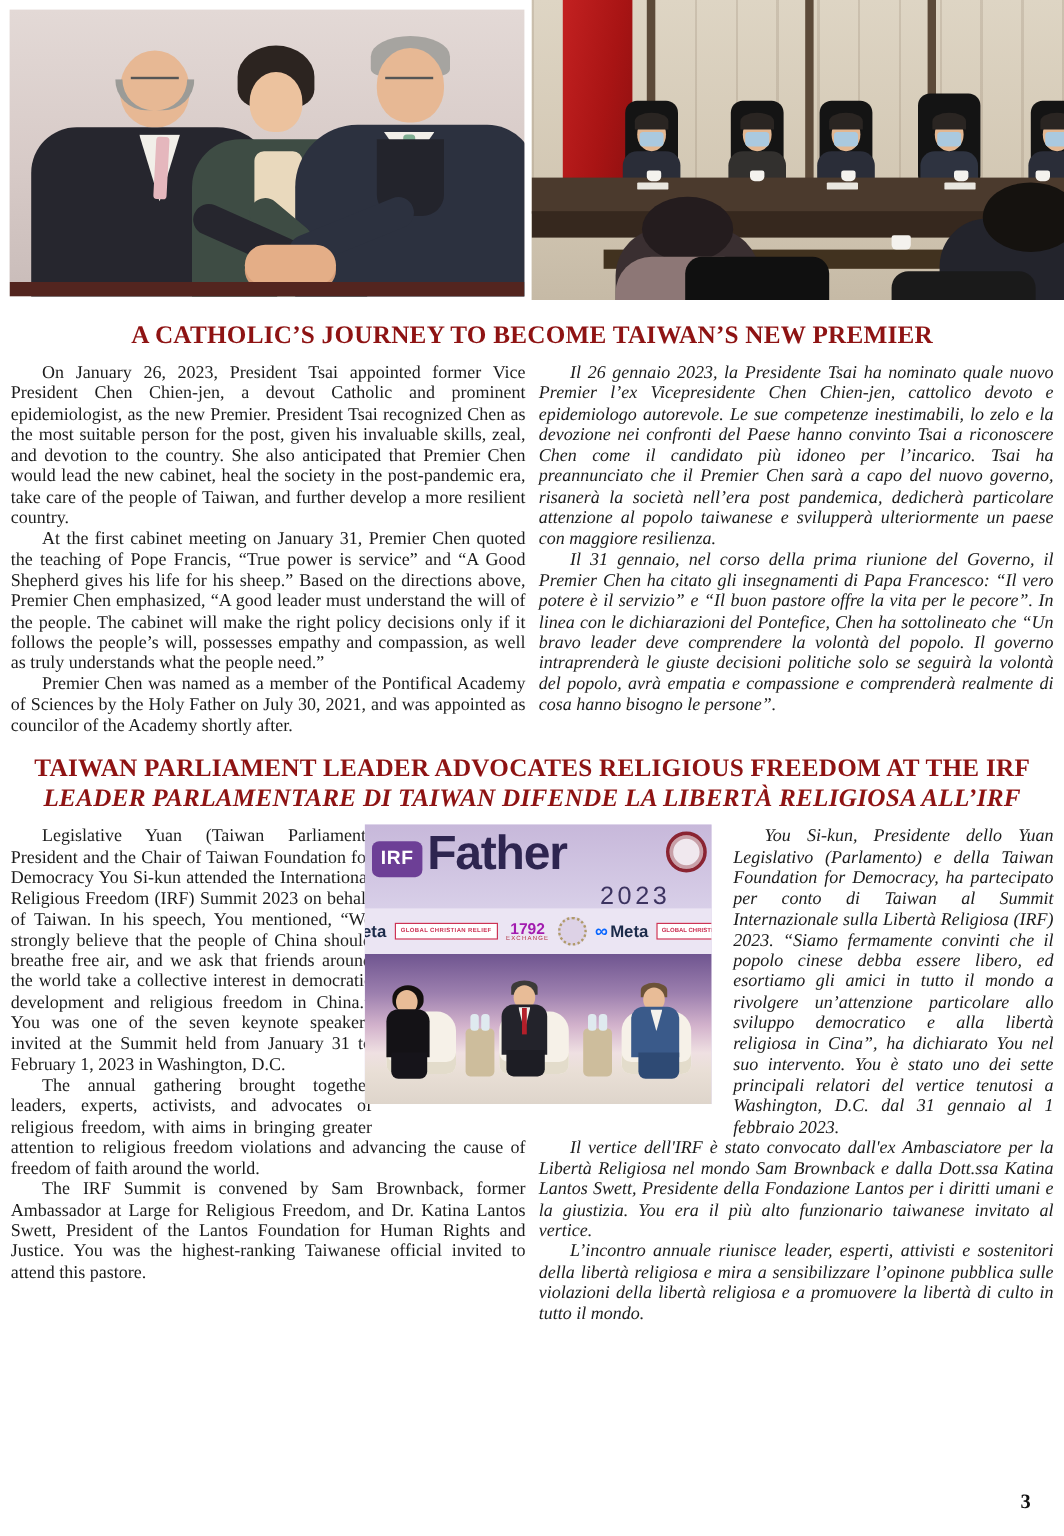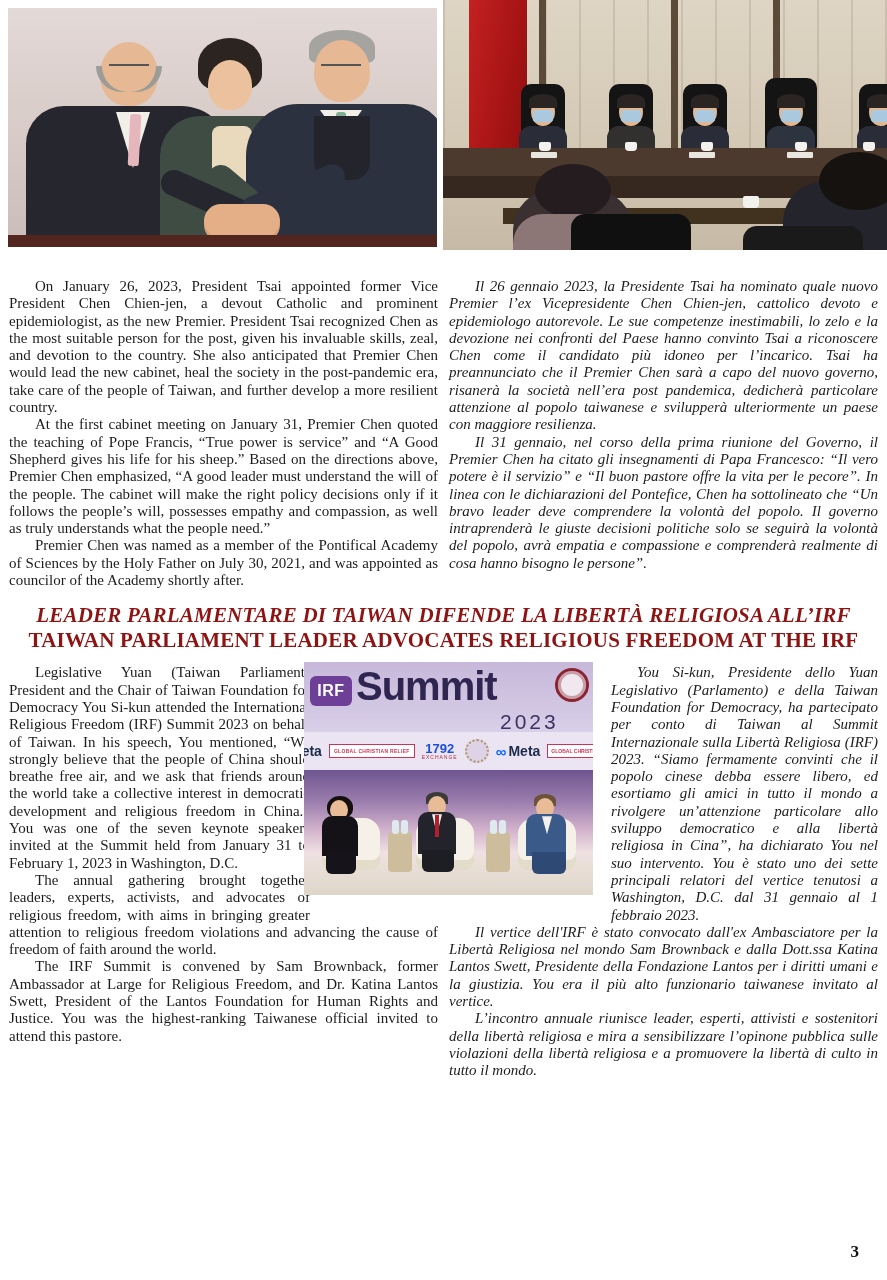--- a/index.html
+++ b/index.html
@@ -86,21 +86,21 @@
   .irf-title{position:absolute;left:52px;top:2px;font-weight:bold;font-size:40px;color:#2e2550;letter-spacing:-1px;}
   .irf-year{position:absolute;left:196px;top:48px;font-size:21px;color:#3c3360;letter-spacing:3px;}
   .irf-seal{position:absolute;right:4px;top:6px;width:28px;height:28px;border-radius:50%;background:#f0e8ee;border:3px solid #8a2432;box-shadow:inset 0 0 0 3px #c8a0a8;}
   .irf-sponsors{position:absolute;left:0;top:70px;width:100%;height:38px;background:#ebe5f3;display:flex;align-items:center;justify-content:space-between;overflow:hidden;}
   .sp{display:flex;align-items:center;white-space:nowrap;}
   .sp-meta-left{margin-left:-14px;}
   .meta-glyph{color:#0866ff;font-weight:bold;font-size:15px;margin-right:2px;}
   .meta-word{color:#1c2b4a;font-weight:bold;font-size:14px;}
   .sp-gcr{border:1px solid #cc3355;color:#cc3355;font-size:5px;font-weight:bold;padding:3px 4px;background:#fff;letter-spacing:.3px;}
   .sp-1792{flex-direction:column;line-height:1;}
-  .sp-1792 .n{color:#1d4ed8;font-weight:bold;font-size:13px;}
+  .sp-1792 .n{color:#a21caf;font-weight:bold;font-size:13px;}
   .sp-1792 .w{color:#b03040;font-size:5px;letter-spacing:1px;}
   .sp-emblem{width:20px;height:20px;border-radius:50%;border:2px dotted #b09a6a;background:#ddd2e6;}
   .sp-gcr2{border:1px solid #cc3355;color:#cc3355;font-size:5px;font-weight:bold;padding:3px 3px;background:#fff;margin-right:-12px;}
   .irf-stage{position:absolute;left:0;top:108px;width:100%;height:125px;
     background:linear-gradient(180deg,#6f5590 0%,#9c7fae 26%,#d3b3cc 48%,#efe0e2 66%,#e9dfd6 78%,#ded5cb 100%);}
   .irf-chair{position:absolute;top:48px;width:58px;height:52px;border-radius:16px 16px 8px 8px;background:#f6f1e8;box-shadow:inset 0 -10px 0 #e3dccb;}
   .ch1{left:18px;} .ch2{left:112px;} .ch3{left:214px;}
   .irf-table{position:absolute;top:62px;width:24px;height:40px;border-radius:4px;background:#cdbd9c;}
   .tb1{left:84px;} .tb2{left:182px;}
   .irf-table .bottle{position:absolute;left:4px;top:-12px;width:7px;height:14px;border-radius:3px;background:#dfeaef;box-shadow:9px 0 0 #dfeaef;}
@@ -228,37 +228,38 @@
         <div class="hairf"></div>
       </div>
 
     <div class="fg-chair fg-c1"></div>
 
     <div class="fg-chair fg-c3"></div>
   </div>
 </div>
 
 <div class="headline headline1">
+  <div class="hl en">A CATHOLIC’S JOURNEY TO BECOME TAIWAN’S NEW PREMIER</div>
 </div>
 
 <div class="article">
   <div class="col english">
       <p>On January 26, 2023, President Tsai appointed former Vice President Chen Chien-jen, a devout Catholic and prominent epidemiologist, as the new Premier. President Tsai recognized Chen as the most suitable person for the post, given his invaluable skills, zeal, and devotion to the country. She also anticipated that Premier Chen would lead the new cabinet, heal the society in the post-pandemic era, take care of the people of Taiwan, and further develop a more resilient country.</p>
       <p>At the first cabinet meeting on January 31, Premier Chen quoted the teaching of Pope Francis, “True power is service” and “A Good Shepherd gives his life for his sheep.” Based on the directions above, Premier Chen emphasized, “A good leader must understand the will of the people. The cabinet will make the right policy decisions only if it follows the people’s will, possesses empathy and compassion, as well as truly understands what the people need.”</p>
       <p>Premier Chen was named as a member of the Pontifical Academy of Sciences by the Holy Father on July 30, 2021, and was appointed as councilor of the Academy shortly after.</p>
     </div>
   <div class="col italian">
       <p>Il 26 gennaio 2023, la Presidente Tsai ha nominato quale nuovo Premier l’ex Vicepresidente Chen Chien-jen, cattolico devoto e epidemiologo autorevole. Le sue competenze inestimabili, lo zelo e la devozione nei confronti del Paese hanno convinto Tsai a riconoscere Chen come il candidato più idoneo per l’incarico. Tsai ha preannunciato che il Premier Chen sarà a capo del nuovo governo, risanerà la società nell’era post pandemica, dedicherà particolare attenzione al popolo taiwanese e svilupperà ulteriormente un paese con maggiore resilienza.</p>
       <p>Il 31 gennaio, nel corso della prima riunione del Governo, il Premier Chen ha citato gli insegnamenti di Papa Francesco: “Il vero potere è il servizio” e “Il buon pastore offre la vita per le pecore”. In linea con le dichiarazioni del Pontefice, Chen ha sottolineato che “Un bravo leader deve comprendere la volontà del popolo. Il governo intraprenderà le giuste decisioni politiche solo se seguirà la volontà del popolo, avrà empatia e compassione e comprenderà realmente di cosa hanno bisogno le persone”.</p>
     </div>
 </div>
 
 <div class="headline headline2">
+  <div class="hl en">TAIWAN PARLIAMENT LEADER ADVOCATES RELIGIOUS FREEDOM AT THE IRF</div>
   <div class="hl it">LEADER PARLAMENTARE DI TAIWAN DIFENDE LA LIBERTÀ RELIGIOSA ALL’IRF</div>
-  <div class="hl en">TAIWAN PARLIAMENT LEADER ADVOCATES RELIGIOUS FREEDOM AT THE IRF</div>
 </div>
 
 <div class="article article2-wrap">
   <div class="col english">
     <div class="spacer-r"></div>
 
   <p>Legislative Yuan (Taiwan Parliament) President and the Chair of Taiwan Foundation for Democracy You Si-kun attended the International Religious Freedom (IRF) Summit 2023 on behalf of Taiwan. In his speech, You mentioned, “We strongly believe that the people of China should breathe free air, and we ask that friends around the world take a collective interest in democratic development and religious freedom in China.” You was one of the seven keynote speakers invited at the Summit held from January 31 to February 1, 2023 in Washington, D.C.</p>
       <p>The annual gathering brought together leaders, experts, activists, and advocates of religious freedom, with aims in bringing greater attention to religious freedom violations and advancing the cause of freedom of faith around the world.</p>
       <p>The IRF Summit is convened by Sam Brownback, former Ambassador at Large for Religious Freedom, and Dr. Katina Lantos Swett, President of the Lantos Foundation for Human Rights and Justice. You was the highest-ranking Taiwanese official invited to attend this pastore.</p>
     </div>
@@ -266,21 +267,21 @@
     <div class="spacer-l"></div>
 
   <p>You Si-kun, Presidente dello Yuan Legislativo (Parlamento) e della Taiwan Foundation for Democracy, ha partecipato per conto di Taiwan al Summit Internazionale sulla Libertà Religiosa (IRF) 2023. “Siamo fermamente convinti che il popolo cinese debba essere libero, ed esortiamo gli amici in tutto il mondo a rivolgere un’attenzione particolare allo sviluppo democratico e alla libertà religiosa in Cina”, ha dichiarato You nel suo intervento. You è stato uno dei sette principali relatori del vertice tenutosi a Washington, D.C. dal 31 gennaio al 1 febbraio 2023.</p>
       <p>Il vertice dell'IRF è stato convocato dall'ex Ambasciatore per la Libertà Religiosa nel mondo Sam Brownback e dalla Dott.ssa Katina Lantos Swett, Presidente della Fondazione Lantos per i diritti umani e la giustizia. You era il più alto funzionario taiwanese invitato al vertice.</p>
       <p>L’incontro annuale riunisce leader, esperti, attivisti e sostenitori della libertà religiosa e mira a sensibilizzare l’opinone pubblica sulle violazioni della libertà religiosa e a promuovere la libertà di culto in tutto il mondo.</p>
     </div>
 
   <div class="irf-photo">
     <div class="irf-banner"></div>
     <div class="irf-badge">IRF</div>
-    <div class="irf-title">Summit</div>
+    <div class="irf-title">Father</div>
     <div class="irf-year">2023</div>
     <div class="irf-seal"></div>
     <div class="irf-sponsors">
       <div class="sp sp-meta-left">
           <span class="meta-word">Meta</span>
         </div>
       <div class="sp sp-gcr">GLOBAL CHRISTIAN RELIEF</div>
       <div class="sp sp-1792">
         <span class="n">1792</span>
         <span class="w">EXCHANGE</span>

